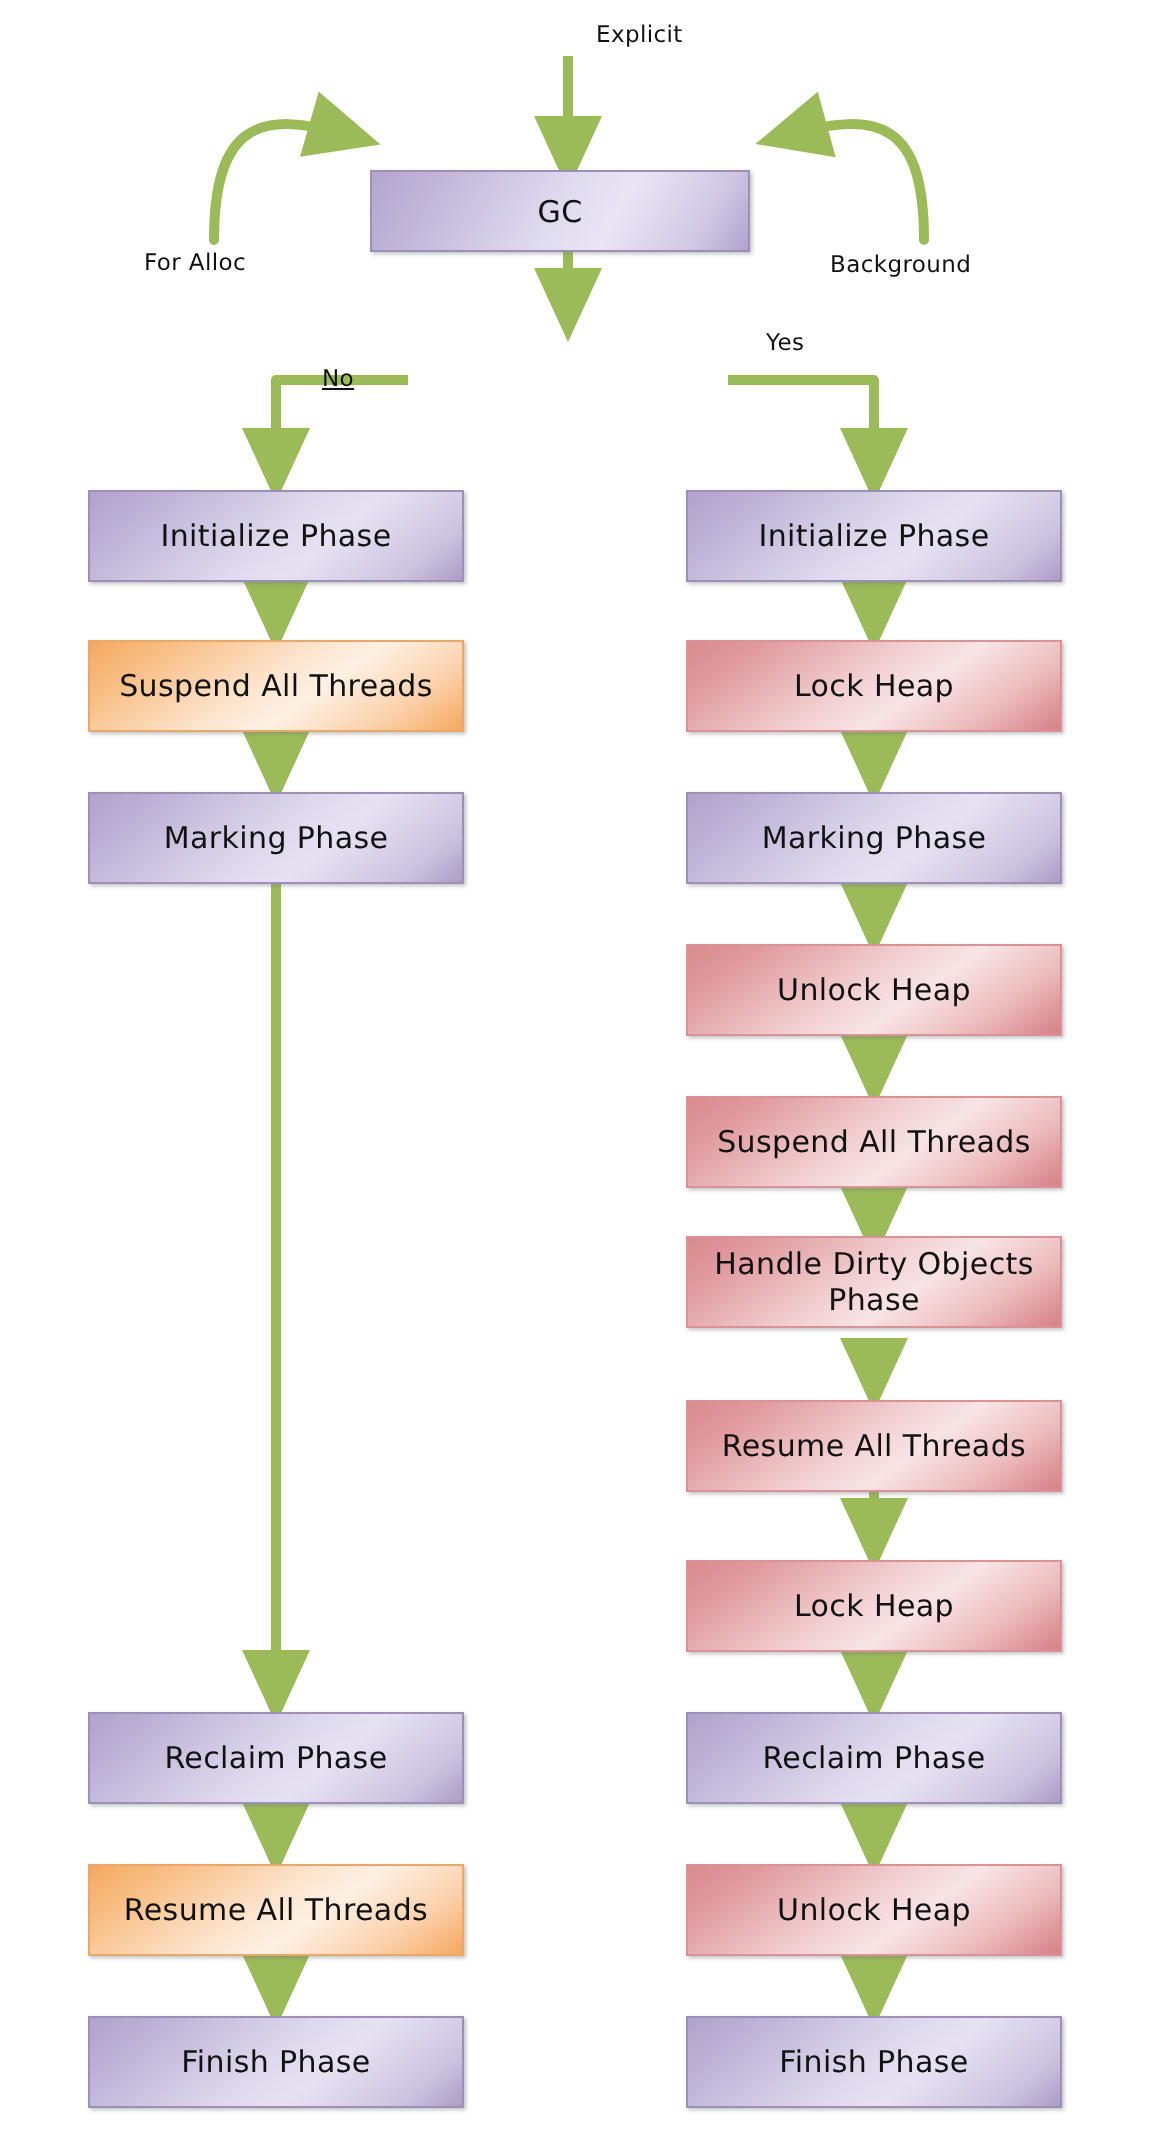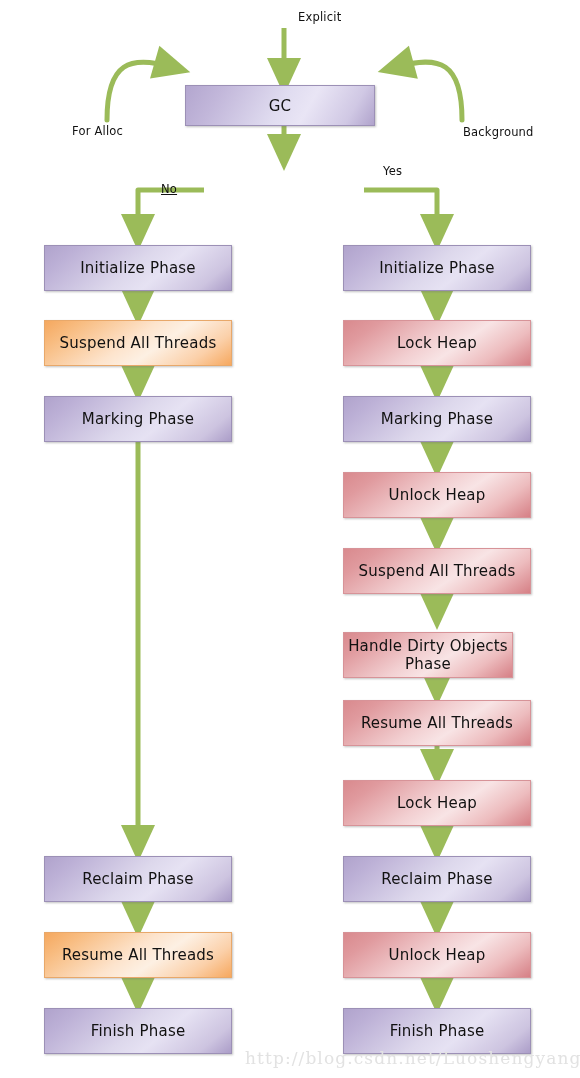--- a/index.html
+++ b/index.html
@@ -158,21 +158,21 @@
     </g>
   </svg>
 
   <div class="node node-gc" id="gc-node" style="left: 185px; top: 85px; width: 190px; height: 41px;">
     <span>GC</span>
   </div>
 
 
   <span class="edge-label" id="label-explicit" style="left: 258px; top: 10px; margin-left: 40px;">Explicit</span>
   <span class="edge-label" id="label-for-alloc" style="left: 72px; top: 124px;">For Alloc</span>
-  <span class="edge-label" id="label-background" style="left: 415px; top: 125px; margin-left: 48px;">Background</span>
+  <span class="edge-label" id="label-background" style="left: 415px; top: 125px;">Background</span>
   <span class="edge-label" id="label-no" style="left: 161px; top: 182px; text-decoration: underline;">No</span>
   <span class="edge-label" id="label-yes" style="left: 383px; top: 164px;">Yes</span>
 
   <div id="left-column">
       <div class="node node-purple" style="left: 44px; top: 245px; width: 188px; height: 46px;">
         <span>Initialize Phase</span>
       </div>
       <div class="node node-orange" style="left: 44px; top: 320px; width: 188px; height: 46px;">
         <span>Suspend All Threads</span>
       </div>
@@ -198,35 +198,34 @@
       </div>
       <div class="node node-purple" style="left: 343px; top: 396px; width: 188px; height: 46px;">
         <span>Marking Phase</span>
       </div>
       <div class="node node-red" style="left: 343px; top: 472px; width: 188px; height: 46px;">
         <span>Unlock Heap</span>
       </div>
       <div class="node node-red" style="left: 343px; top: 548px; width: 188px; height: 46px;">
         <span>Suspend All Threads</span>
       </div>
-      <div class="node node-red" style="left: 343px; top: 632px; width: 170px; height: 46px;">
+      <div class="node node-red" style="left: 343px; top: 618px; width: 188px; height: 46px;">
         <span>Handle Dirty Objects Phase</span>
       </div>
       <div class="node node-red" style="left: 343px; top: 700px; width: 188px; height: 46px;">
         <span>Resume All Threads</span>
       </div>
       <div class="node node-red" style="left: 343px; top: 780px; width: 188px; height: 46px;">
         <span>Lock Heap</span>
       </div>
       <div class="node node-purple" style="left: 343px; top: 856px; width: 188px; height: 46px;">
         <span>Reclaim Phase</span>
       </div>
       <div class="node node-red" style="left: 343px; top: 932px; width: 188px; height: 46px;">
         <span>Unlock Heap</span>
       </div>
       <div class="node node-purple" style="left: 343px; top: 1008px; width: 188px; height: 46px;">
         <span>Finish Phase</span>
       </div>
     </div>
 
-  <span class="watermark" id="watermark" style="left: 245px; top: 1048px;">http://blog.csdn.net/Luoshengyang</span>
 
 </div>
 
 </body></html>

